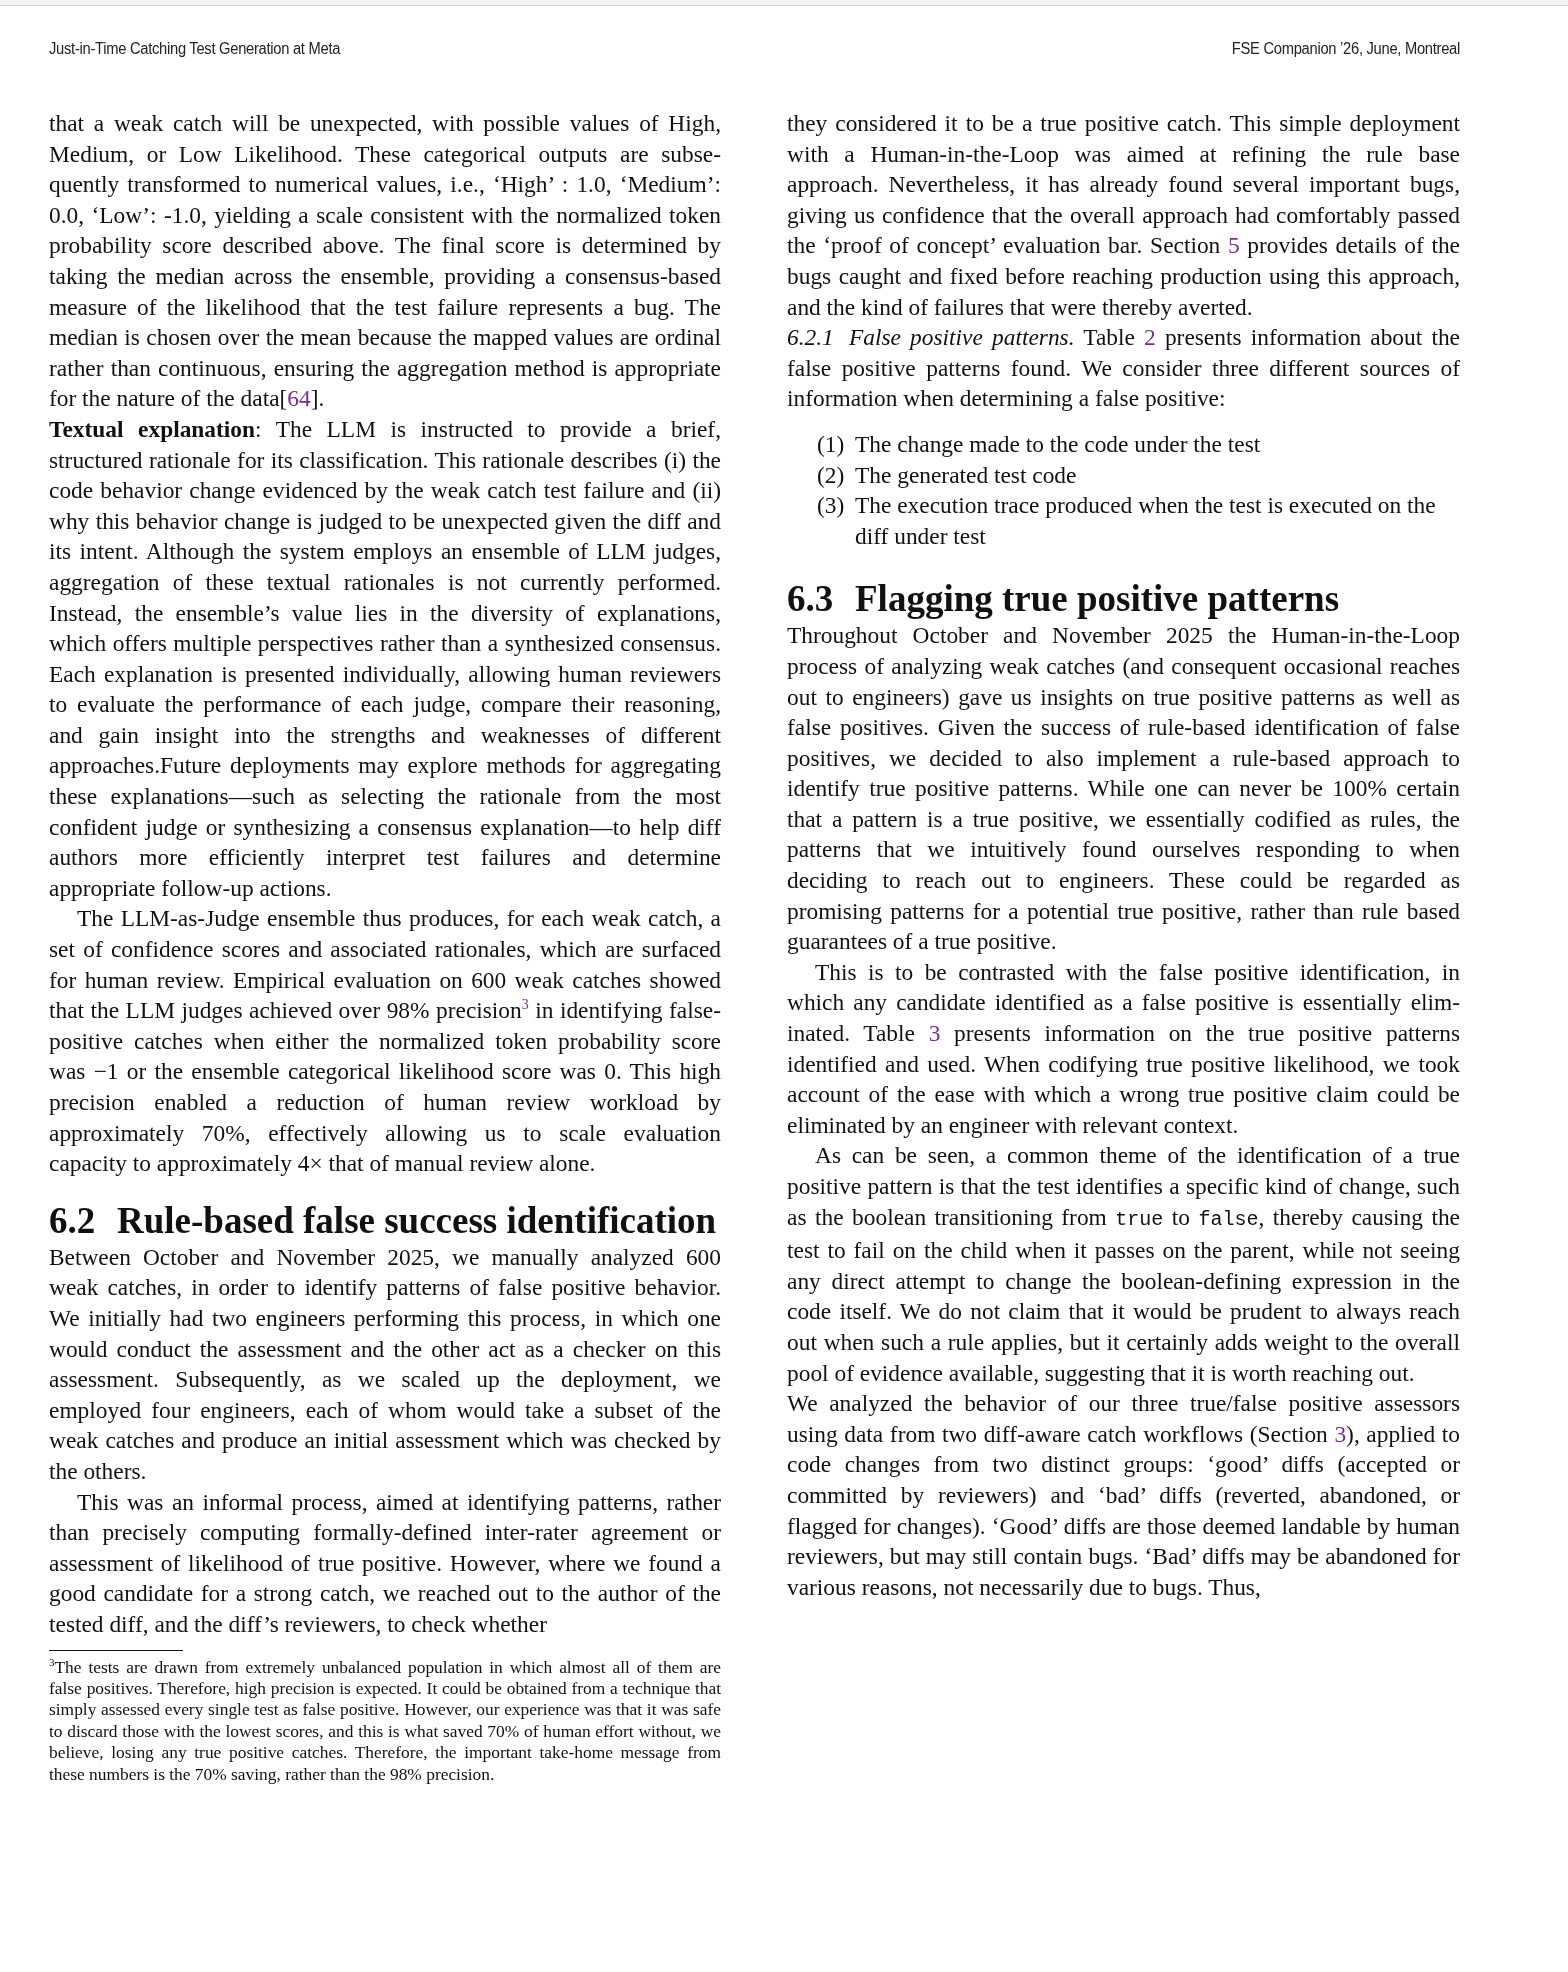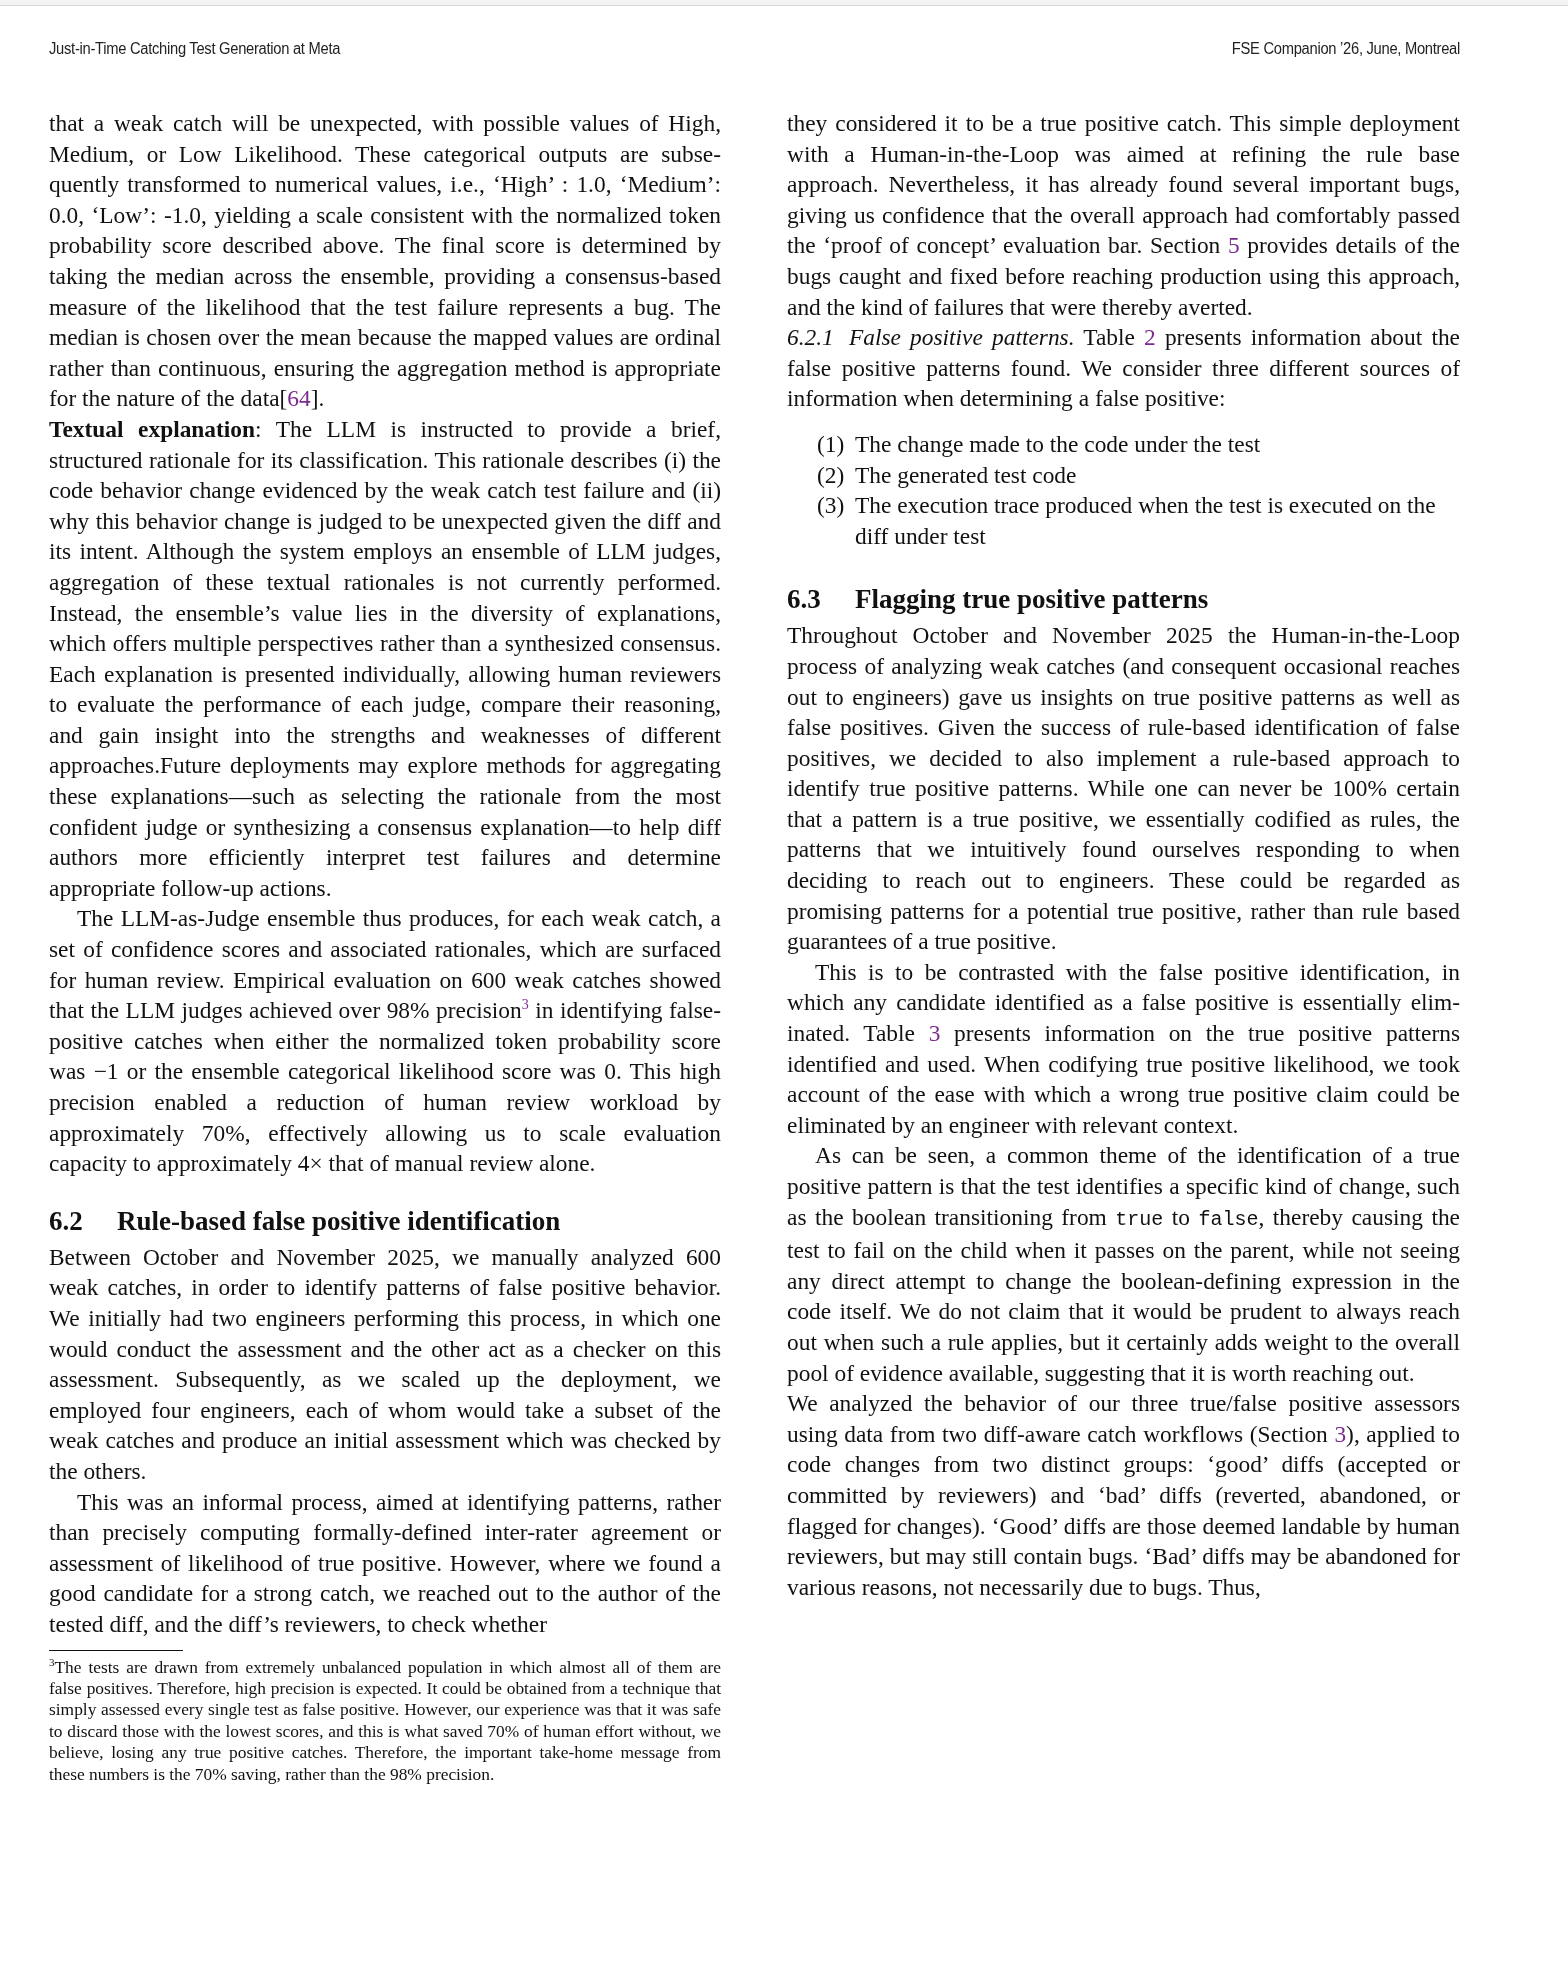--- a/index.html
+++ b/index.html
@@ -12,21 +12,21 @@
   .rh-right { right: 108px; transform-origin: right; }
   .col { position: absolute; top: 108px; width: 672px; font-size: 23.4px; line-height: 30.6px;
          text-align: justify; hyphens: manual; }
   .col-left { left: 49px; }
   .col-right { left: 787px; width: 673px; }
   p { margin: 0; }
   .indent { text-indent: 28px; }
   .link { color: #7b2a8f; }
   .sup { font-size: 14px; vertical-align: 9px; line-height: 0; color: #7b2a8f; }
   .mono { font-family: Liberation Mono, monospace; font-size: 20px; }
-  h2 { font-size: 27px; font-weight: bold; margin: 0; line-height: 36px; text-align: left; }
+  h2 { font-size: 37px; font-weight: bold; margin: 0; line-height: 36px; text-align: left; }
   h2 .num { display: inline-block; width: 68px; }
   .subsec { font-style: italic; }
   .subsec .num { display: inline-block; width: 62px; font-style: italic; }
   ol { list-style: none; margin: 0; padding: 0; }
   ol li { position: relative; padding-left: 68px; text-align: left; }
   ol li .marker { position: absolute; left: 30px; }
   .footnote-rule { width: 134px; border-top: 1.3px solid #111; margin-top: 10px; margin-bottom: 6px; }
   .footnote { font-size: 17.4px; line-height: 21.4px; text-align: justify; }
   .footnote .fn-mark { font-size: 11px; vertical-align: 7px; line-height: 0; }
 </style>
@@ -38,21 +38,21 @@
 <div class="running-head rh-left">Just-in-Time Catching Test Generation at Meta</div>
 <div class="running-head rh-right">FSE Companion ’26, June, Montreal</div>
 
 <div class="col col-left">
   <p><span>that a weak catch will be unexpected, with possible values of High, Medium, or Low Likelihood. These categorical outputs are subse­quently transformed to numerical values, i.e., ‘High’ : 1.0, ‘Medium’: 0.0, ‘Low’: -1.0, yielding a scale consistent with the normalized to­ken probability score described above. The final score is determined by taking the median across the ensemble, providing a consensus-based measure of the likelihood that the test failure represents a bug. The median is chosen over the mean because the mapped values are ordinal rather than continuous, ensuring the aggregation method is appropriate for the nature of the data[</span><span class="link">64</span><span>].</span></p>
 
   <p><b>Textual explanation</b><span>: The LLM is instructed to provide a brief, structured rationale for its classification. This rationale describes (i) the code behavior change evidenced by the weak catch test failure and (ii) why this behavior change is judged to be unexpected given the diff and its intent. Although the system employs an ensemble of LLM judges, aggregation of these textual rationales is not cur­rently performed. Instead, the ensemble’s value lies in the diversity of explanations, which offers multiple perspectives rather than a synthesized consensus. Each explanation is presented individually, allowing human reviewers to evaluate the performance of each judge, compare their reasoning, and gain insight into the strengths and weaknesses of different approaches.Future deployments may explore methods for aggregating these explanations—such as se­lecting the rationale from the most confident judge or synthesizing a consensus explanation—to help diff authors more efficiently in­terpret test failures and determine appropriate follow-up actions.</span></p>
 
   <p class="indent"><span>The LLM-as-Judge ensemble thus produces, for each weak catch, a set of confidence scores and associated rationales, which are sur­faced for human review. Empirical evaluation on 600 weak catches showed that the LLM judges achieved over 98% precision</span><span class="sup">3</span><span> in iden­tifying false-positive catches when either the normalized token probability score was −1 or the ensemble categorical likelihood score was 0. This high precision enabled a reduction of human review workload by approximately 70%, effectively allowing us to scale evaluation capacity to approximately 4× that of manual review alone.</span></p>
 
-  <h2 style="margin-top:24px; margin-bottom:3px;"><span class="num">6.2</span><span>Rule-based false positive identification</span></h2>
+  <h2 style="margin-top:24px; margin-bottom:3px;"><span class="num">6.2</span><span>Rule-based false success identification</span></h2>
 
   <p>Between October and November 2025, we manually analyzed 600 weak catches, in order to identify patterns of false positive behavior. We initially had two engineers performing this process, in which one would conduct the assessment and the other act as a checker on this assessment. Subsequently, as we scaled up the deployment, we employed four engineers, each of whom would take a subset of the weak catches and produce an initial assessment which was checked by the others.</p>
 
   <p class="indent">This was an informal process, aimed at identifying patterns, rather than precisely computing formally-defined inter-rater agree­ment or assessment of likelihood of true positive. However, where we found a good candidate for a strong catch, we reached out to the author of the tested diff, and the diff’s reviewers, to check whether</p>
 
   <div class="footnote-rule"></div>
   <p class="footnote"><span class="fn-mark">3</span><span>The tests are drawn from extremely unbalanced population in which almost all of them are false positives. Therefore, high precision is expected. It could be obtained from a technique that simply assessed every single test as false positive. However, our experience was that it was safe to discard those with the lowest scores, and this is what saved 70% of human effort without, we believe, losing any true positive catches. Therefore, the important take-home message from these numbers is the 70% saving, rather than the 98% precision.</span></p>
 </div>
 
 <div class="col col-right">

